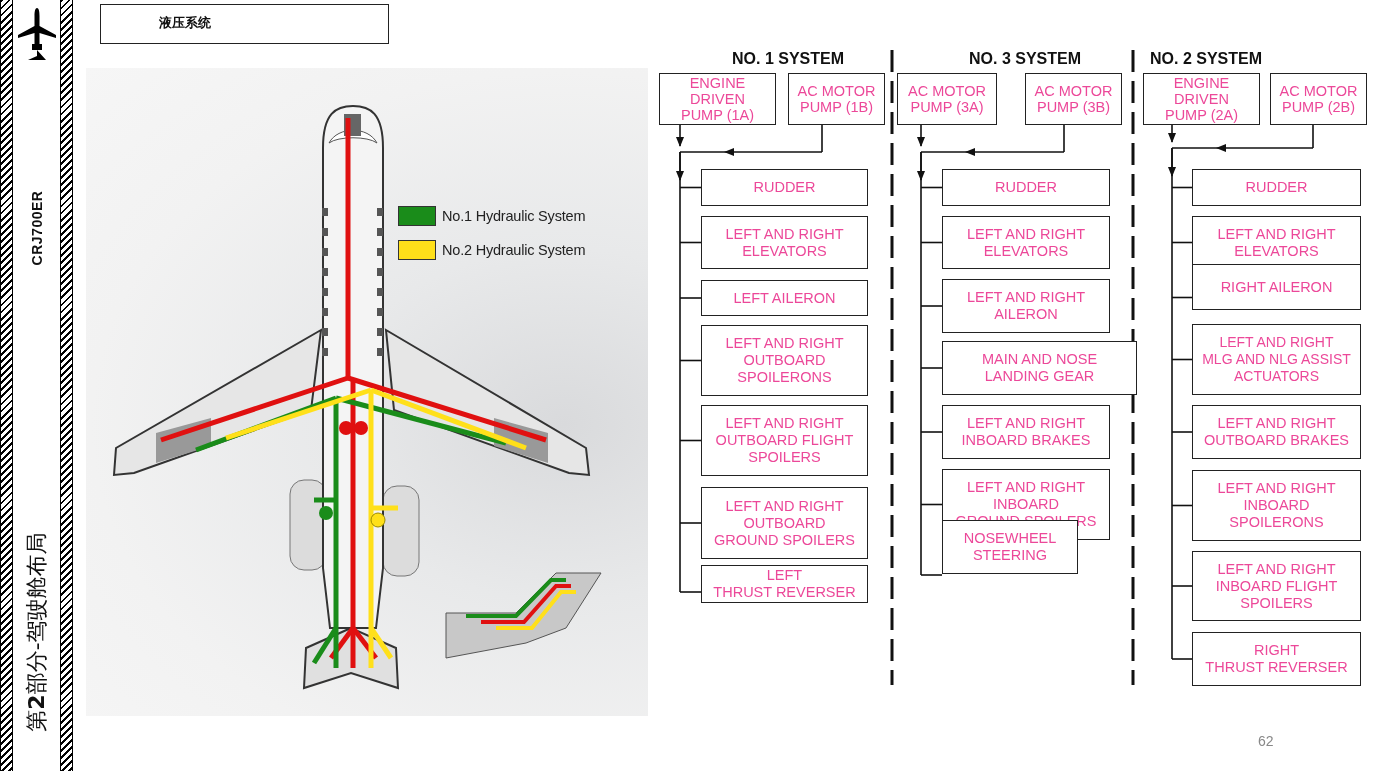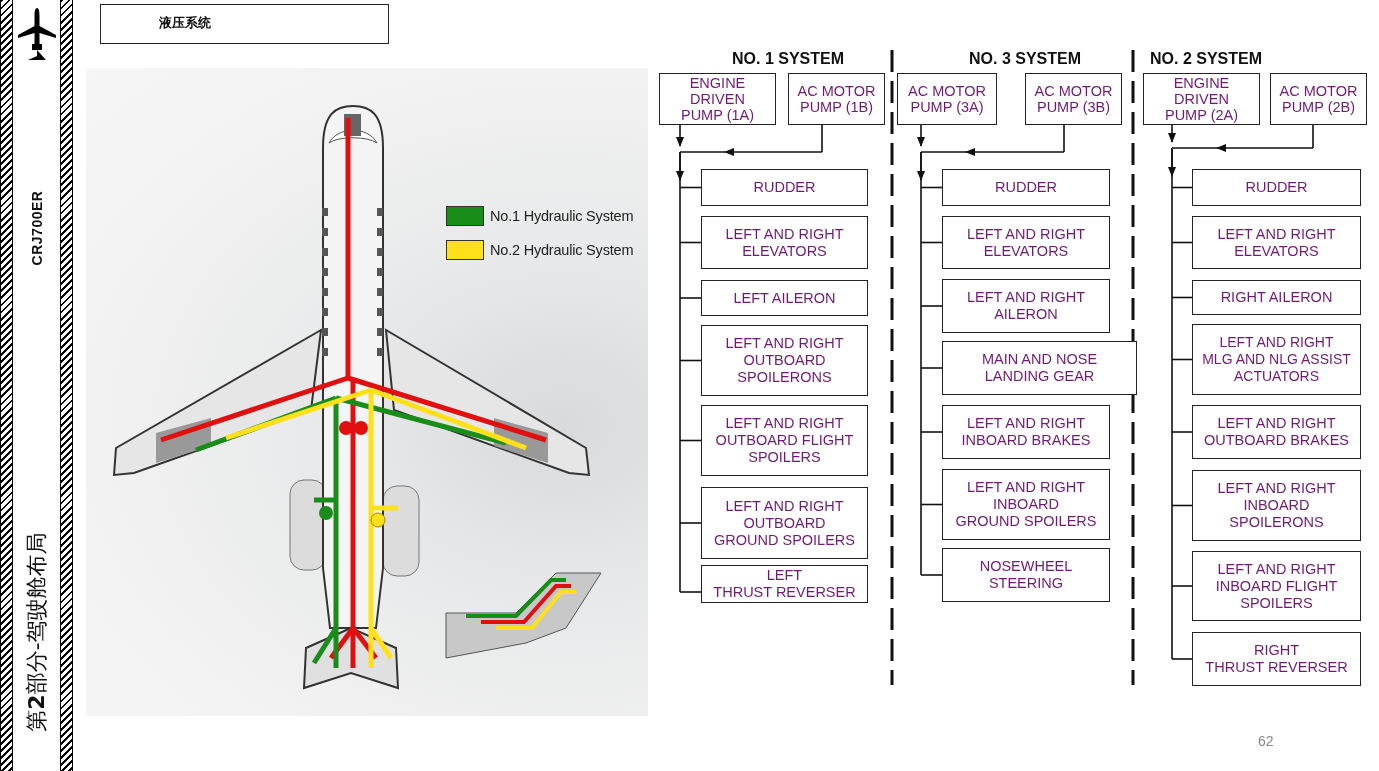--- a/index.html
+++ b/index.html
@@ -21,30 +21,30 @@
 
   
   .title-box { position: absolute; left: 100px; top: 4px; width: 289px; height: 40px; border: 1px solid #222; background: #fff; }
   .title-text { position: absolute; left: 58px; top: 9px; font-size: 13px; font-weight: bold; font-family: "DejaVu Sans", sans-serif; }
 
   
   .aircraft { position: absolute; left: 86px; top: 68px; width: 562px; height: 648px;
     background: radial-gradient(ellipse at 85% 55%, #d9dadc 0%, #e8e9ea 35%, #f2f2f2 70%, #f6f6f6 100%); }
   .aircraft svg { position: absolute; left: 0; top: 0; }
   .legend { position: absolute; left: 312px; top: 131px; }
-  .legend-item { position: relative; height: 34px; display: flex; align-items: center; margin-left: 48px; }
+  .legend-item { position: relative; height: 34px; display: flex; align-items: center; }
   .swatch { width: 38px; height: 20px; border: 1.5px solid #333; margin-right: 6px; }
   .legend-label { font-size: 14.5px; color: #222; letter-spacing: -0.2px; }
 
   
   .diagram { position: absolute; left: 0; top: 0; width: 1379px; height: 771px; pointer-events: none; }
   .diagram svg { position: absolute; left: 0; top: 0; }
   .sys-title { position: absolute; font-size: 16px; font-weight: bold; text-align: center; width: 180px; }
   .box { position: absolute; border: 1.5px solid #222; background: #fff; display: flex; align-items: center; justify-content: center; text-align: center;
-    font-size: 14.5px; line-height: 17px; color: #701a75; white-space: pre-line; pointer-events: auto; }
+    font-size: 14.5px; line-height: 17px; color: #ec4899; white-space: pre-line; pointer-events: auto; }
   .pump { font-size: 14.5px; line-height: 16px; }
   .page-num { position: absolute; left: 1258px; top: 733px; font-size: 14px; color: #888; }
 </style>
 </head>
 <body>
 
 <div class="sidebar">
   <div class="hatch left"></div>
   <div class="hatch right"></div>
   <svg class="plane-icon" viewBox="0 0 42 56">
@@ -233,34 +233,34 @@
 ELEVATORS</div>
       <div class="box" style="left: 942px; top: 279px; width: 168px; height: 54px;">LEFT AND RIGHT
 AILERON</div>
       <div class="box" style="left: 942px; top: 341px; width: 195px; height: 54px;">MAIN AND NOSE
 LANDING GEAR</div>
       <div class="box" style="left: 942px; top: 405px; width: 168px; height: 54px;">LEFT AND RIGHT
 INBOARD BRAKES</div>
       <div class="box" style="left: 942px; top: 469px; width: 168px; height: 71px;">LEFT AND RIGHT
 INBOARD
 GROUND SPOILERS</div>
-      <div class="box" style="left: 942px; top: 548px; width: 168px; height: 54px;">NOSEWHEEL
+      <div class="box" style="left: 942px; top: 520px; width: 136px; height: 54px;">NOSEWHEEL
 STEERING</div>
     </div>
   <div id="sys2">
     <div class="sys-title" style="left:1116px;top:50px">NO. 2 SYSTEM</div>
     <div class="box pump" style="left:1143px;top:73px;width:117px;height:52px">ENGINE
 DRIVEN
 PUMP (2A)</div>
     <div class="box pump" style="left:1270px;top:73px;width:97px;height:52px">AC MOTOR
 PUMP (2B)</div>
   <div class="box" style="left: 1192px; top: 169px; width: 169px; height: 37px;">RUDDER</div>
       <div class="box" style="left: 1192px; top: 216px; width: 169px; height: 53px;">LEFT AND RIGHT
 ELEVATORS</div>
-      <div class="box" style="left: 1192px; top: 280px; width: 169px; height: 35px;">RIGHT AILERON</div>
+      <div class="box" style="left: 1192px; top: 264px; width: 169px; height: 46px;">RIGHT AILERON</div>
       <div class="box" style="left: 1192px; top: 324px; width: 169px; height: 71px; font-size: 14px;">LEFT AND RIGHT
 MLG AND NLG ASSIST
 ACTUATORS</div>
       <div class="box" style="left: 1192px; top: 405px; width: 169px; height: 54px;">LEFT AND RIGHT
 OUTBOARD BRAKES</div>
       <div class="box" style="left: 1192px; top: 470px; width: 169px; height: 71px;">LEFT AND RIGHT
 INBOARD
 SPOILERONS</div>
       <div class="box" style="left: 1192px; top: 551px; width: 169px; height: 70px;">LEFT AND RIGHT
 INBOARD FLIGHT

